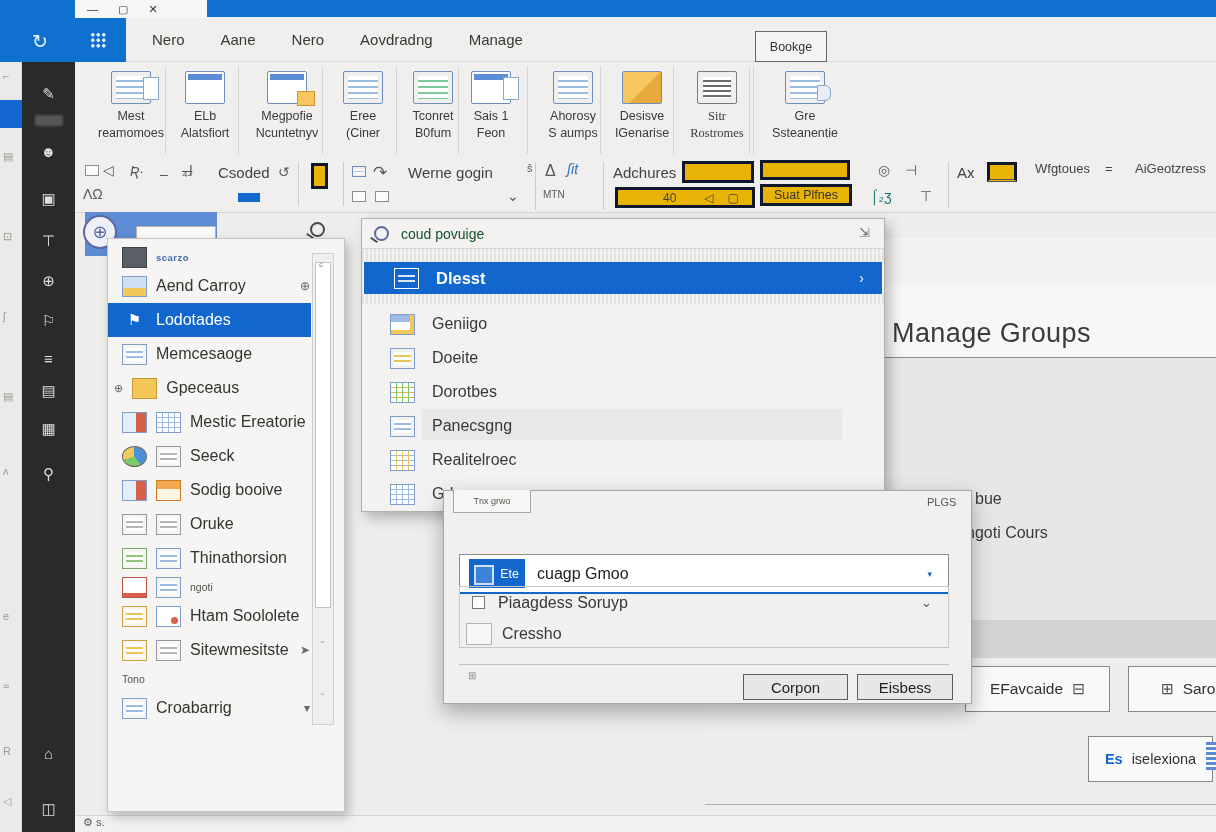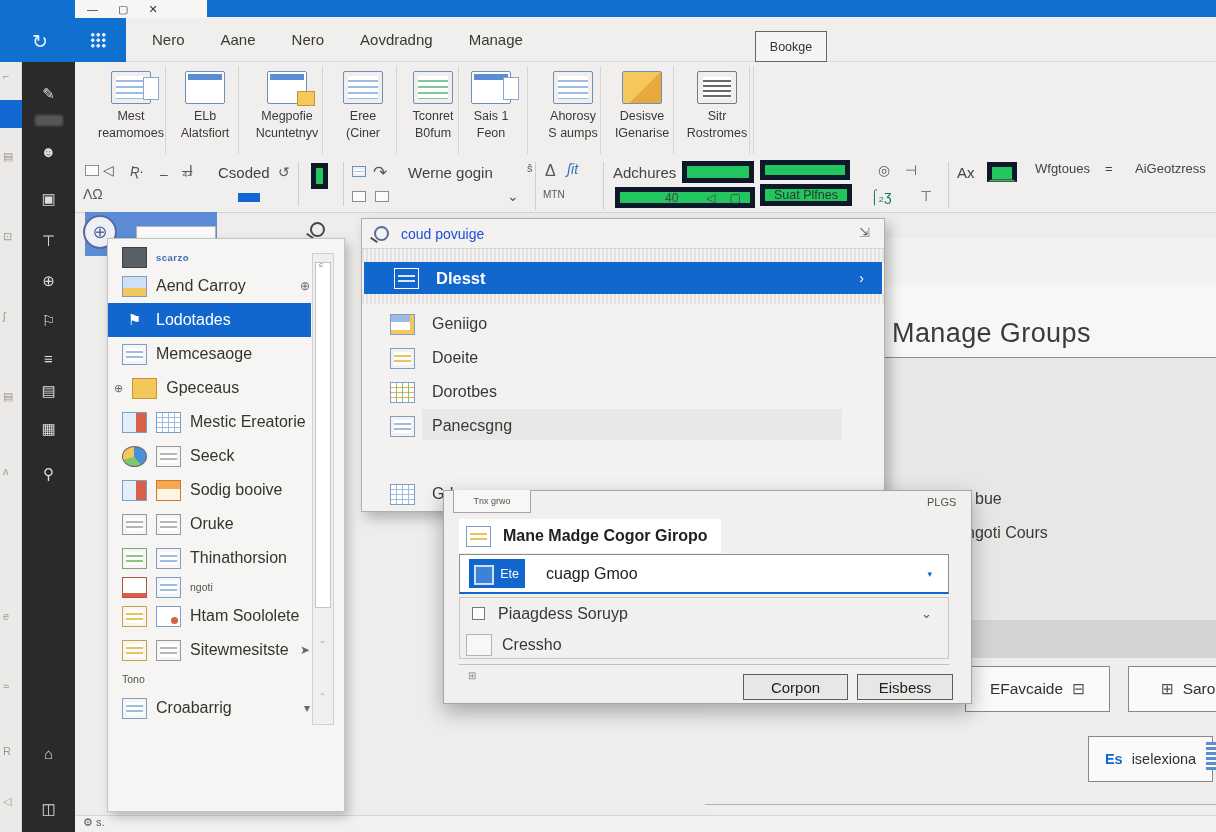--- a/index.html
+++ b/index.html
@@ -40,21 +40,21 @@
 #rib-box{left:756px;top:2px;width:96px;height:94px;border:1px solid #b9b7b5}
 #mini{left:845px;top:0;width:172px;height:98px;font-size:12.5px;color:#35332f}
 .mini-row{position:absolute;display:flex;align-items:center;gap:5px;white-space:nowrap}
 .gi{display:inline-block;width:14px;height:11px;border:1.2px solid #8f8d8b;background:#fcfbfa;flex:none}
 .gi.b{border-color:#6f8fbb;background:#fff repeating-linear-gradient(to bottom,transparent 0 2px,#9cbce4 2px 3px) content-box;padding:2px}
 .rdiv{position:absolute;width:1px;background:#d0cecc}
 
 #row2{left:75px;top:160px;width:1141px;height:53px;background:#f1efee;border-bottom:1px solid #d5d3d1;z-index:2;font-size:15px;color:#454341}
 .t2{position:absolute;white-space:nowrap}
 .t2g{position:absolute;color:#5a5856;font-size:14px;white-space:nowrap}
-.t2box{position:absolute;border:5px solid #0f172a;background:#22c55e}
+.t2box{position:absolute;border:3px solid #0f172a;background:#eab308}
 .bluebar{position:absolute;left:163px;top:33px;width:22px;height:9px;background:#1268d0}
 
 #content{left:75px;top:213px;width:1141px;height:602px;background:#eeedeb;z-index:1}
 #folderbar{left:85px;top:212px;width:132px;height:44px;background:#5c8cd5;z-index:2}
 #globe{left:83px;top:215px;width:34px;height:34px;border-radius:50%;background:#eef0f8;border:2px solid #5a68a0;z-index:3;display:flex;align-items:center;justify-content:center;color:#5a68a0;font-size:18px}
 #foldertab{left:136px;top:226px;width:80px;height:37px;background:#fbfafa;border:1px solid #b5b3b1;z-index:3;display:flex;align-items:center;justify-content:center;gap:4px;font-size:11px;color:#454341}
 .searchic{position:absolute;width:15px;height:15px;border:2px solid #4a4846;border-radius:50%;z-index:3}
 .searchic::after{content:"";position:absolute;left:-6px;bottom:-2px;width:8px;height:2px;background:#4a4846;transform:rotate(35deg)}
 
 #rp-bg{left:705px;top:238px;width:511px;height:577px;background:#f3f2f1;border-left:1px solid #cbc9c7;z-index:1}
@@ -92,21 +92,21 @@
 .mi.grayl{background:#fff repeating-linear-gradient(to bottom,transparent 0 3px,#b8b6b4 3px 5px) content-box;padding:3px;border-color:#9a9896}
 .mi.yellow{background:#fff repeating-linear-gradient(to bottom,transparent 0 3px,#e8c45a 3px 5px) content-box;padding:3px;border-color:#c8a23e}
 .mi.cert{position:relative}
 .mi.cert::after{content:"";position:absolute;right:2px;bottom:2px;width:7px;height:7px;border-radius:50%;background:#d6604a}
 .flag-glyph{color:#fff;font-size:15px;width:25px;text-align:center;flex:none}
 #lm-scroll{position:absolute;left:204px;top:14px;width:22px;height:472px;background:#f0efed;border:1px solid #d2d0ce}
 #lm-thumb{position:absolute;left:2px;top:8px;width:16px;height:346px;background:#fff;border:1px solid #c6c4c2}
 .sc-g{position:absolute;left:6px;font-size:8px;color:#9a9896}
 
 #cmenu{left:361px;top:218px;width:524px;height:294px;background:#f3f2f1;border:1px solid #b2b0ae;box-shadow:5px 6px 12px rgba(0,0,0,.25);z-index:6}
-#cm-head{position:absolute;left:0;top:0;width:522px;height:30px;border-bottom:1px solid #d8d6d4;display:flex;align-items:center;gap:12px;padding-left:12px;font-size:14px;color:#1d4ed8}
+#cm-head{position:absolute;left:0;top:0;width:522px;height:30px;border-bottom:1px solid #d8d6d4;display:flex;align-items:center;gap:12px;padding-left:12px;font-size:14px;color:#14532d}
 #cm-expand{position:absolute;right:14px;top:6px;font-size:13px;color:#6a6866}
 .hatch{position:absolute;left:0;width:522px;background:repeating-linear-gradient(90deg,#e4e2e0 0 2px,#f3f2f1 2px 4px)}
 #cm-sel{position:absolute;left:2px;top:43px;width:518px;height:32px;background:#1267cf;display:flex;align-items:center;color:#fff}
 .ci{width:25px;height:21px;border:1.2px solid #7e9ec8;background:#fff;flex:none}
 .ci.white{border-color:#fff;background:transparent repeating-linear-gradient(to bottom,transparent 0 3px,#dce8f6 3px 5px) content-box;padding:3px}
 .ci.winy{background:linear-gradient(#9cbce4 0 35%,#fff 35%);box-shadow:inset -4px -4px 0 #f3c75a}
 .ci.gridg{background-image:repeating-linear-gradient(to right,transparent 0 5px,#7cc96a 5px 6px),repeating-linear-gradient(to bottom,transparent 0 4px,#f5a84f 4px 5px)}
 .ci.gridy{background-image:repeating-linear-gradient(to right,transparent 0 5px,#e8c45a 5px 6px),repeating-linear-gradient(to bottom,transparent 0 4px,#9cbce4 4px 5px)}
 .ci.gridb{background-image:repeating-linear-gradient(to right,transparent 0 5px,#9cbce4 5px 6px),repeating-linear-gradient(to bottom,transparent 0 4px,#9cbce4 4px 5px)}
 .ci.linesy{background:#fff repeating-linear-gradient(to bottom,transparent 0 3px,#e8c45a 3px 5px) content-box;padding:3px}
@@ -116,23 +116,23 @@
 #cm-band{position:absolute;left:60px;top:190px;width:420px;height:31px;background:#e9e8e6}
 
 #dialog{left:443px;top:490px;width:529px;height:214px;background:#f1f0ef;border:1px solid #a8a6a4;box-shadow:0 8px 20px rgba(0,0,0,.3);z-index:8}
 #dtab{position:absolute;left:9px;top:-1px;width:78px;height:23px;background:#f8f7f6;border:1px solid #a8a6a4;border-top:none;display:flex;align-items:center;justify-content:center;font-size:9px;color:#55534f}
 #dplus{position:absolute;left:483px;top:5px;font-size:11px;color:#55534f}
 #dheader{position:absolute;left:15px;top:28px;width:262px;height:34px;background:#fff;display:flex;align-items:center;gap:12px;padding-left:7px}
 #dtitle{font-weight:bold;font-size:16px;color:#23211f;white-space:nowrap}
 #dinput{position:absolute;left:15px;top:63px;width:490px;height:40px;background:#fff;border:1px solid #8f8d8b;border-bottom:2.5px solid #1267cf;display:flex;align-items:center}
 #dchip{width:56px;height:29px;background:#1267cf;margin-left:9px;position:relative;display:flex;align-items:center;justify-content:flex-end;padding-right:6px;color:#fff;font-size:12.5px}
 #dchip::before{content:"";position:absolute;left:5px;top:6px;width:16px;height:16px;background:#3b82d8;border:2px solid #cfe0f4}
-#dvalue{margin-left:21px;font-size:16px;color:#23211f}
+#dvalue{margin-left:12px;font-size:16px;color:#23211f}
 #dcaret{margin-left:auto;margin-right:16px;color:#1267cf;font-size:9px}
-#drows{position:absolute;left:15px;top:106px;width:490px;height:62px;border:1px solid #c9c7c5}
+#drows{position:absolute;left:15px;top:95px;width:490px;height:62px;border:1px solid #c9c7c5}
 .drow{display:flex;align-items:center;height:31px;font-size:16px;color:#3a3836}
 .dcheck{width:13px;height:13px;border:1.2px solid #7a7876;margin:0 13px 0 12px;flex:none;background:#fdfdfc}
 .dboxic{width:26px;height:22px;border:1.2px solid #b5b3b1;margin:0 10px 0 6px;flex:none;background:#f8f7f6}
 #drow-chev{margin-left:auto;margin-right:16px;color:#55534f;font-size:13px}
 #dline{position:absolute;left:15px;top:173px;width:490px;height:0;border-top:1px solid #c2c0be}
 #dgridg{position:absolute;left:24px;top:179px;font-size:10px;color:#8a8886}
 .dbtn{position:absolute;top:183px;height:26px;background:#e9e7e5;border:1px solid #5f5d5b;display:flex;align-items:center;justify-content:center;font-size:15px;color:#23211f}
 #dbtn-cancel{left:299px;width:105px}
 #dbtn-ok{left:413px;width:96px}
 </style>
@@ -222,24 +222,29 @@
       <div class="rgroup" style="left: 467px; width: 62px;">
         <div class="ri lines"></div>
         <div class="rlab">Ahorosy</div>
         <div class="rlab" style="margin-top: 0px;">S aumps</div>
       </div>
       <div class="rgroup" style="left: 531px; width: 72px;">
         <div class="ri env"></div>
         <div class="rlab">Desisve</div>
         <div class="rlab" style="margin-top: 0px;">IGenarise</div>
       </div>
-      <div class="rgroup" style="left: 605px; width: 74px;">
+      <div class="rgroup" style="left: 605px; width: 74px; font-family: Liberation Serif, serif;">
         <div class="ri dark"></div>
         <div class="rlab">Sitr</div>
         <div class="rlab" style="margin-top: 0px;">Rostromes</div>
+      </div>
+      <div class="rgroup" style="left: 683px; width: 94px;">
+        <div class="ri lines fold"></div>
+        <div class="rlab">Gre</div>
+        <div class="rlab" style="margin-top: 0px;">Ssteanentie</div>
       </div>
       <div class="rsep" style="left: 90px;"></div>
       <div class="rsep" style="left: 163px;"></div>
       <div class="rsep" style="left: 247px;"></div>
       <div class="rsep" style="left: 321px;"></div>
       <div class="rsep" style="left: 383px;"></div>
       <div class="rsep" style="left: 452px;"></div>
       <div class="rsep" style="left: 525px;"></div>
       <div class="rsep" style="left: 598px;"></div>
       <div class="rsep" style="left: 674px;"></div>
@@ -472,33 +477,33 @@
         <div>Doeite</div>
       </div>
       <div class="cm-row" style="top: 156px;">
         <div class="ci cm-ic gridg"></div>
         <div>Dorotbes</div>
       </div>
       <div class="cm-row" style="top: 190px;">
         <div class="ci cm-ic linesb2"></div>
         <div>Panecsgng</div>
       </div>
+      <div class="cm-row" style="top: 224px;">
+        <div class="ci cm-ic gridy"></div>
+        <div>Realitelroec</div>
+      </div>
       <div class="cm-row" style="top: 258px;">
         <div class="ci cm-ic gridb"></div>
         <div>Gd</div>
       </div>
     </div>
 
   <div class="abs" id="dialog">
     <div id="dtab">Tnx grwo</div>
     <div id="dplus">PLGS</div>
-    <div id="dheader">
-      <span class="ci linesy"></span>
-      <span id="dtitle">Mane Madge Cogor Giropo</span>
-    </div>
     <div id="dinput">
       <span id="dchip">Ete</span>
       <span id="dvalue">cuagp Gmoo</span>
       <span id="dcaret">▾</span>
     </div>
     <div id="drows">
       <div class="drow">
         <span class="dcheck"></span>
         <span>Piaagdess Soruyp</span>
         <span id="drow-chev">⌄</span>

